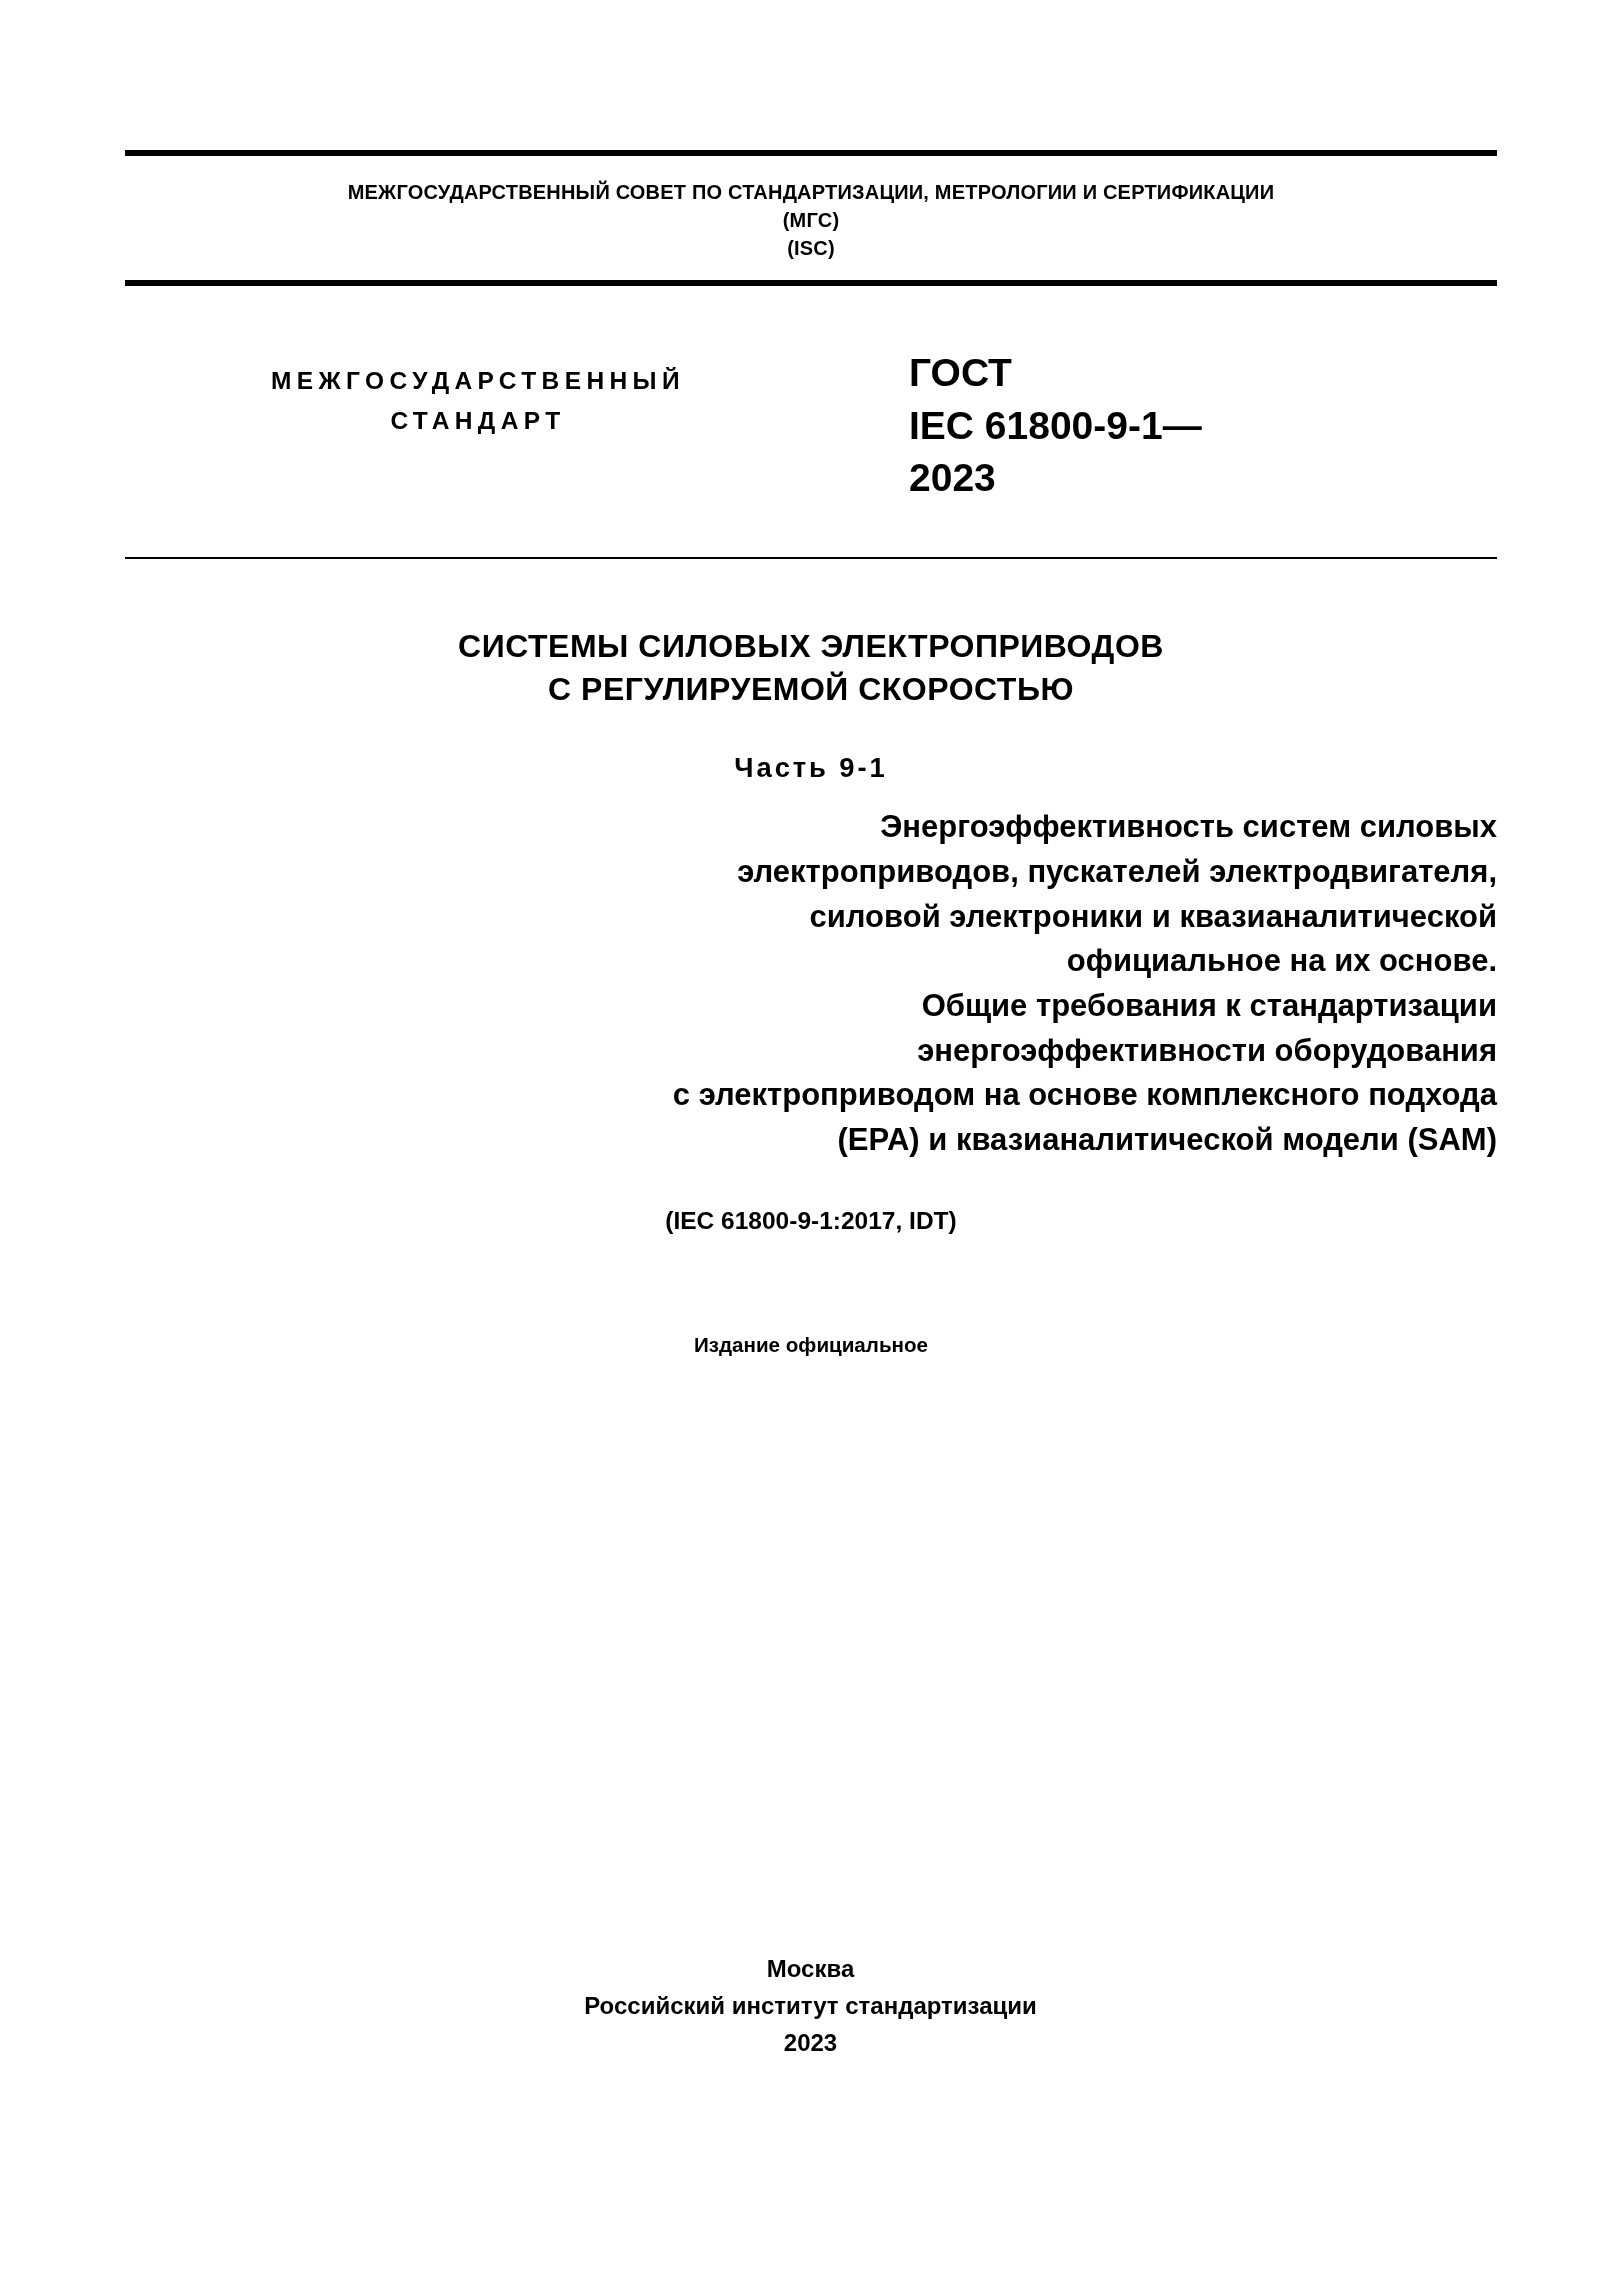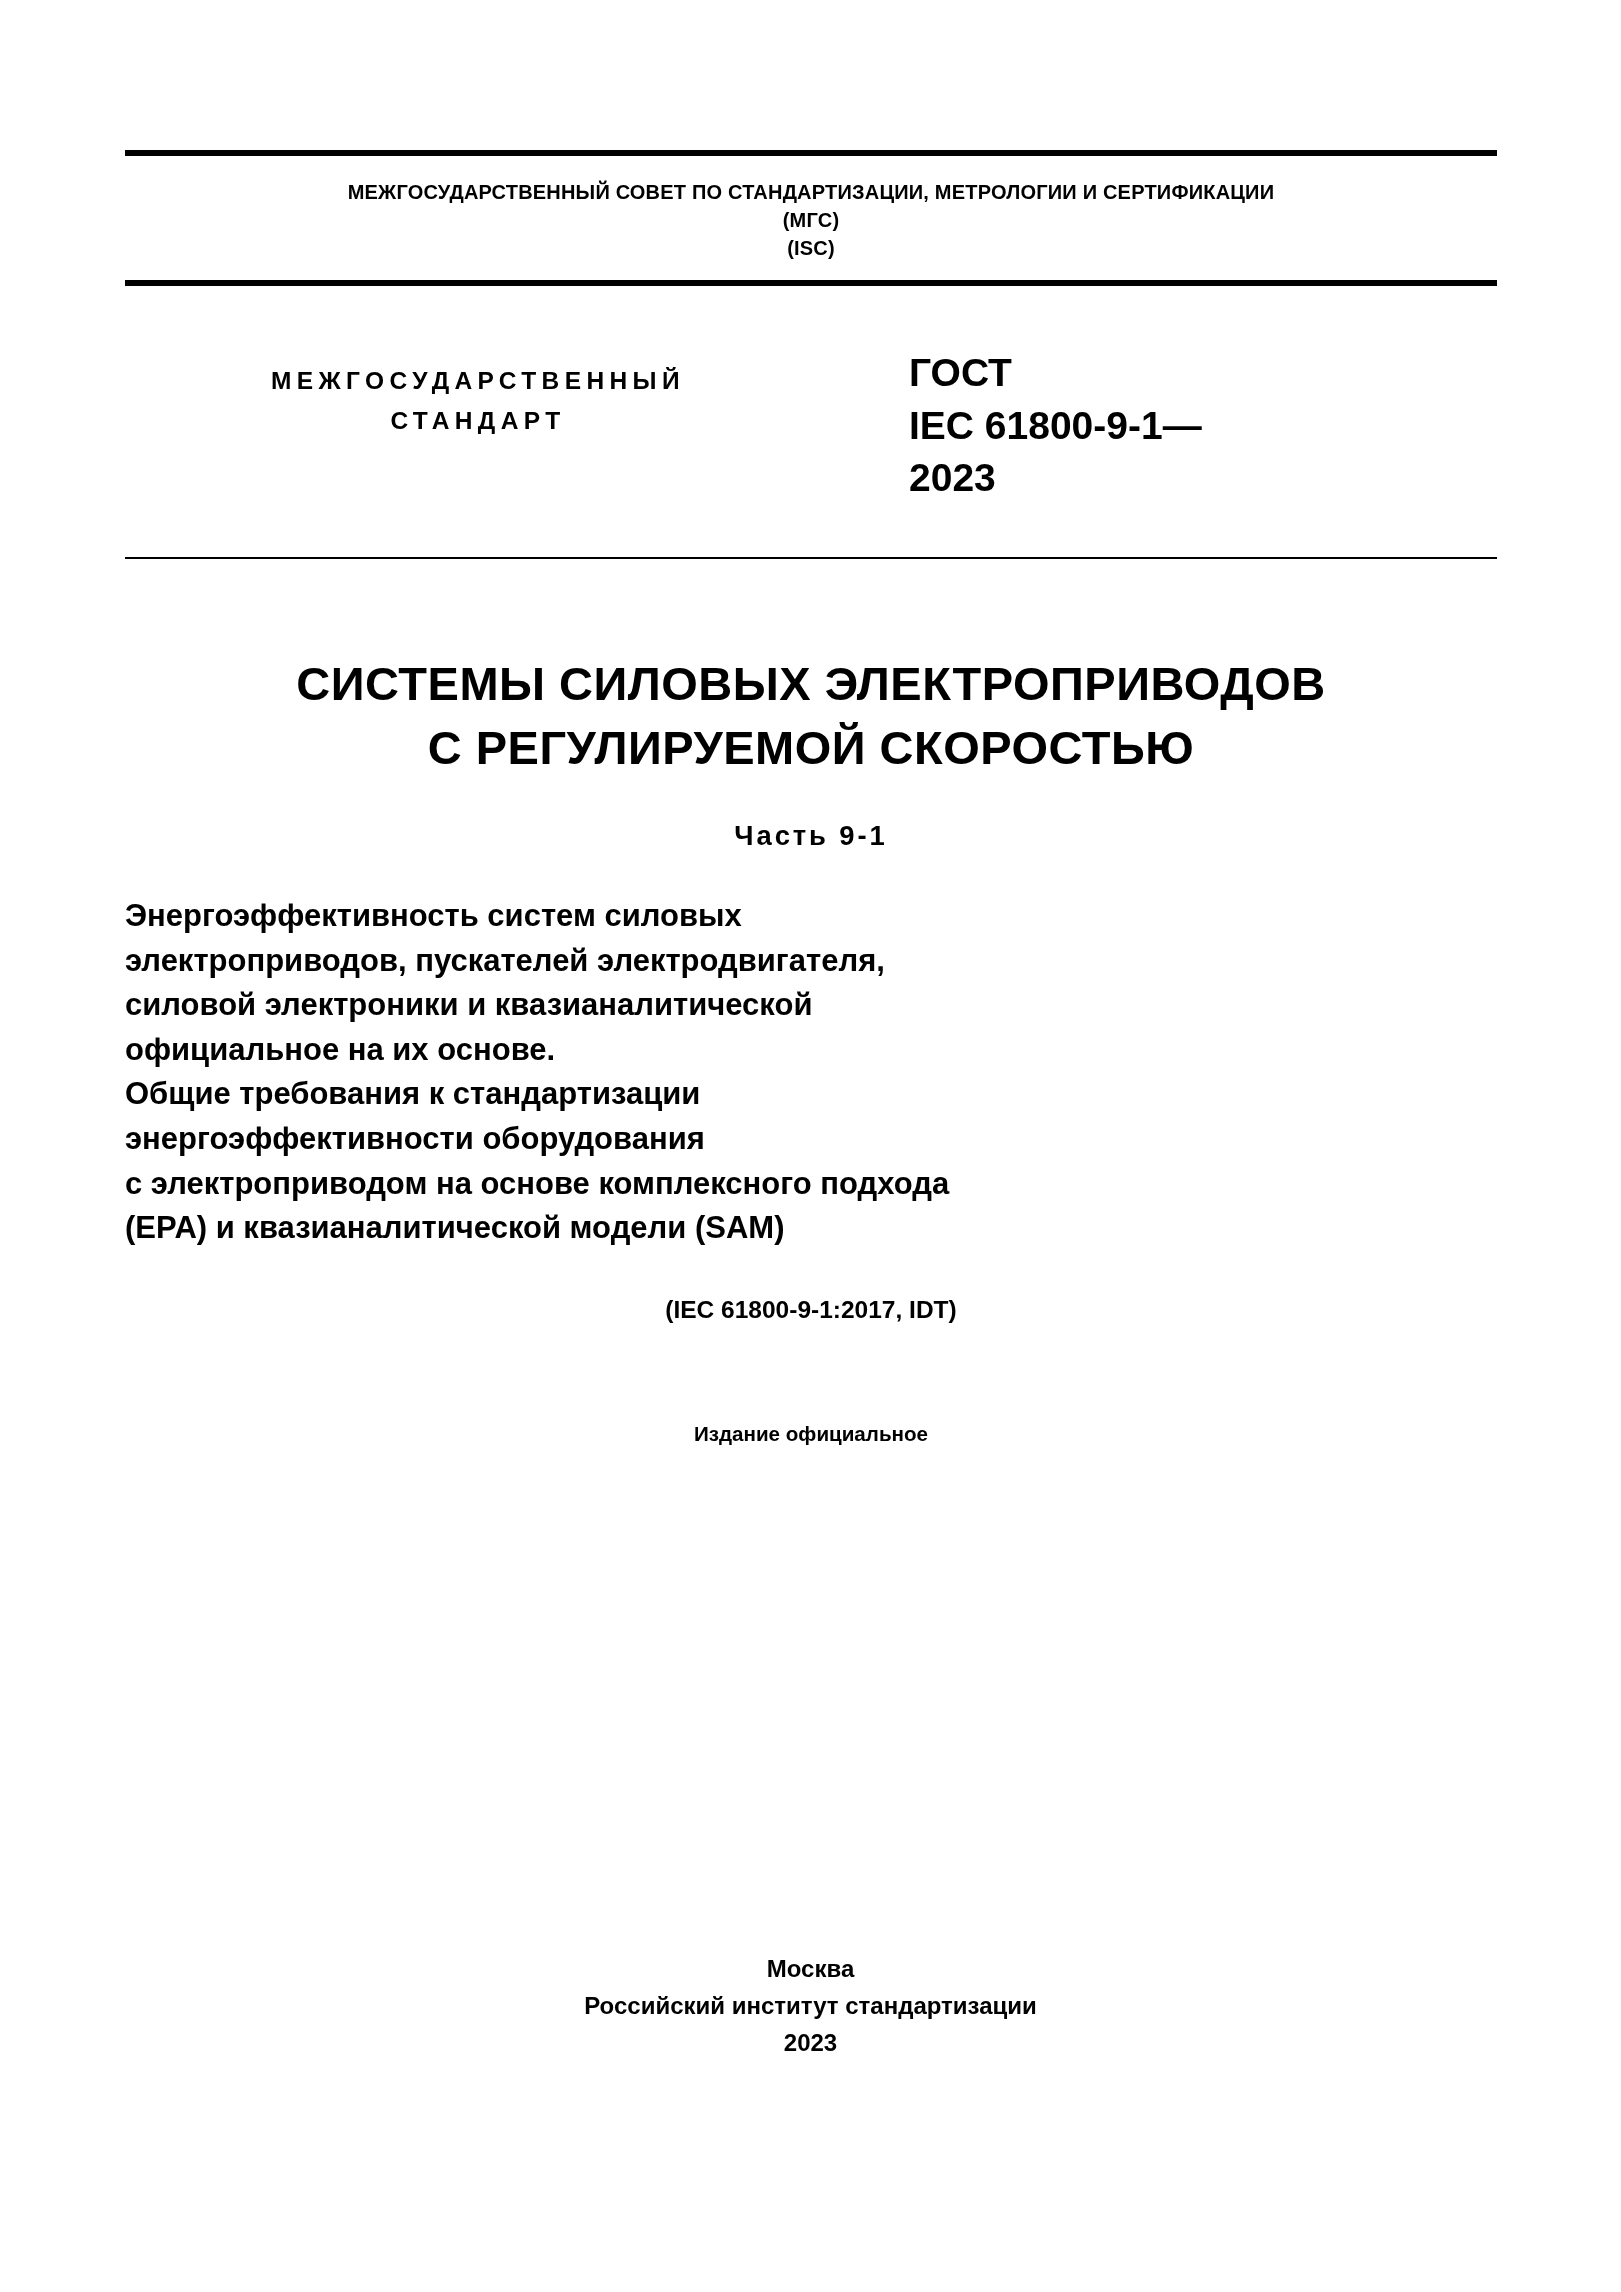--- a/index.html
+++ b/index.html
@@ -77,38 +77,38 @@
     padding-left: 27.4px;
   }
   .gost-code .g1 { display: block; }
   .gost-code .g2 { display: block; }
   .gost-code .g3 { display: block; }
 
   
   .main-title {
     text-align: center;
     font-weight: bold;
-    font-size: 47px;
+    font-size: 32px;
     line-height: 1.35;
-    margin-top: 93px;
+    margin-top: 66px;
     letter-spacing: 0.5px;
   }
   .part {
     text-align: center;
     font-weight: bold;
     font-size: 27.4px;
     letter-spacing: 2.9px;
     margin-top: 41px;
   }
   .subtitle {
-    text-align: left;
+    text-align: right;
     font-weight: bold;
     font-size: 31px;
     line-height: 1.44;
-    margin-top: 42px;
+    margin-top: 21px;
   }
   .subtitle div { white-space: nowrap; }
   .ref {
     text-align: center;
     font-weight: bold;
     font-size: 24.5px;
     margin-top: 45px;
   }
   .official {
     text-align: center;

